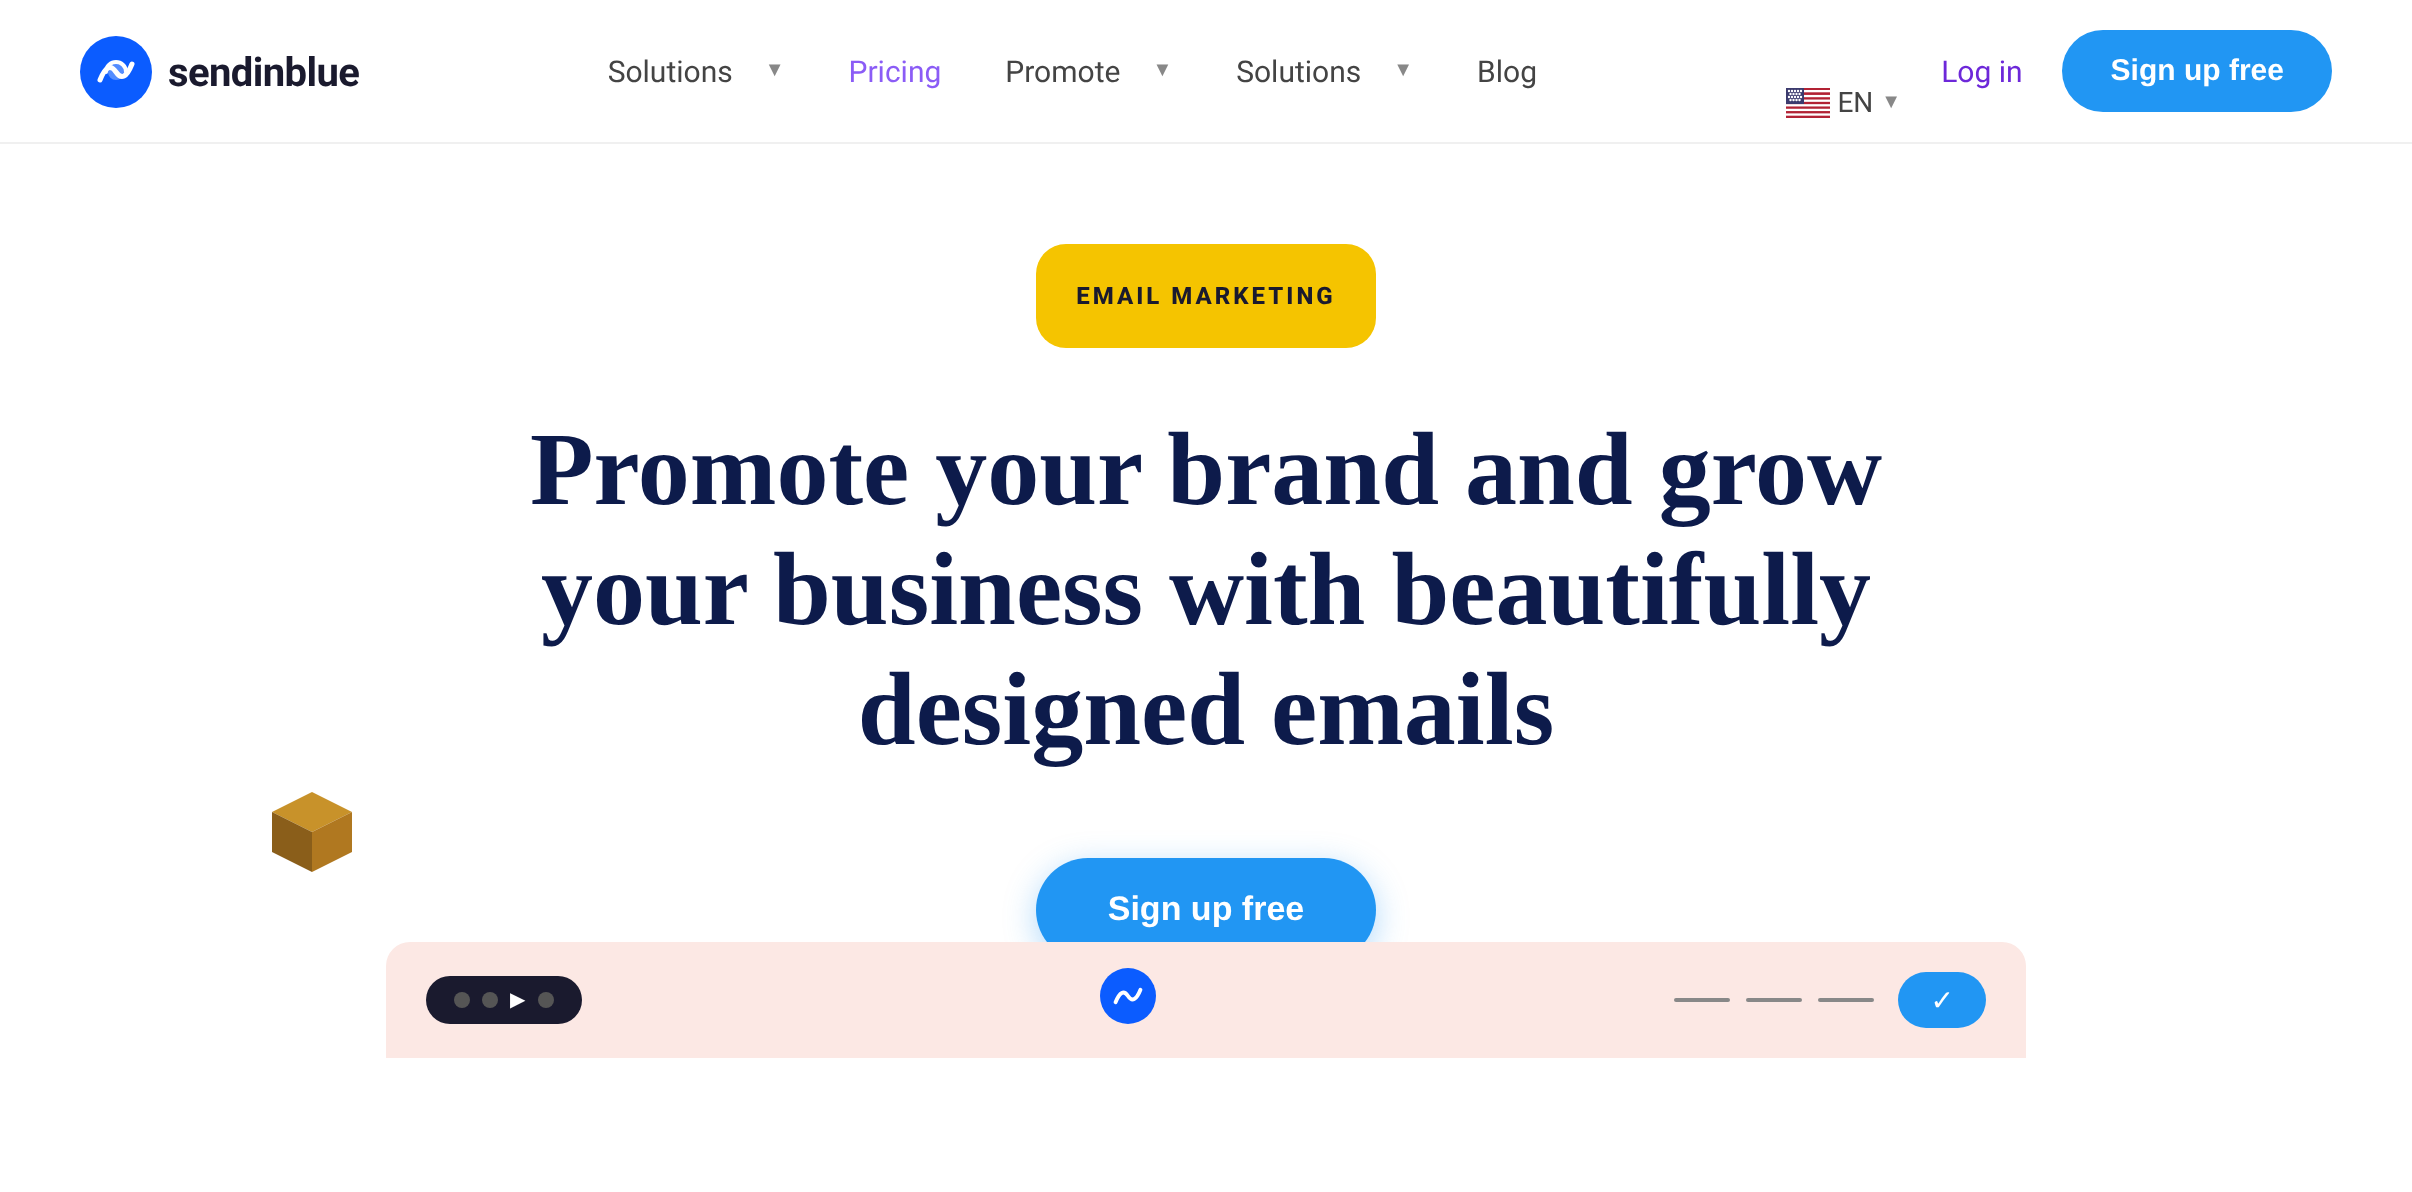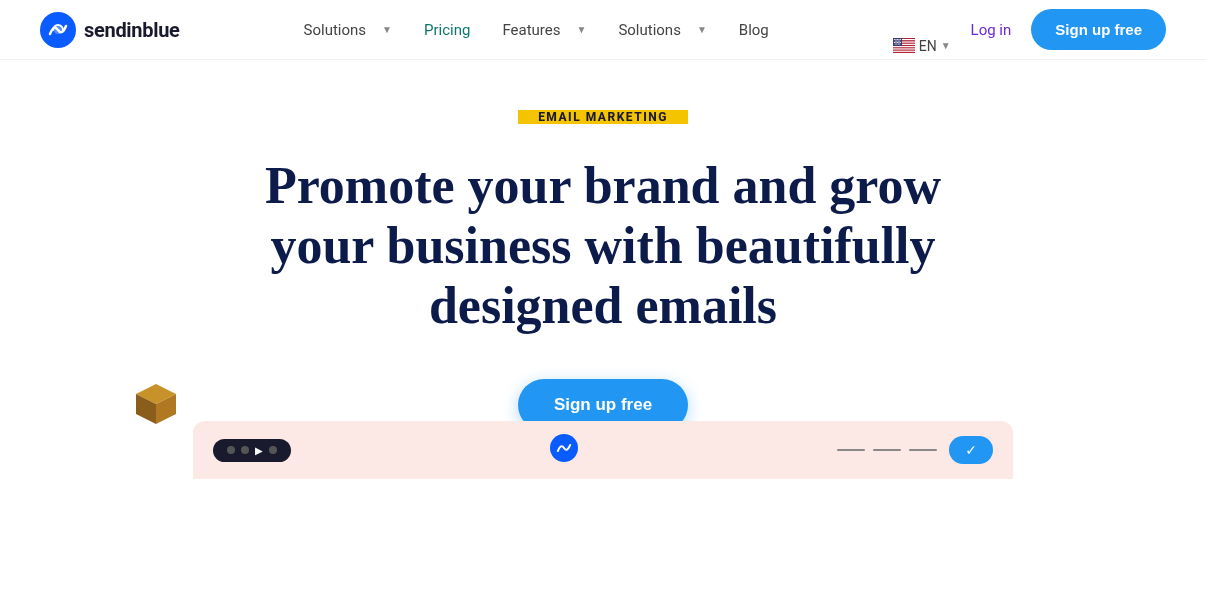--- a/index.html
+++ b/index.html
@@ -15,21 +15,21 @@
       min-height: 596px;
       overflow-x: hidden;
     }
 
     
     .navbar {
       display: flex;
       align-items: center;
       justify-content: space-between;
       padding: 0 40px;
-      height: 60px;
+      height: 72px;
       background: #ffffff;
       border-bottom: 1px solid #f0f0f0;
     }
 
     .navbar-left {
       display: flex;
       align-items: center;
       gap: 8px;
     }
 
@@ -56,21 +56,21 @@
       text-decoration: none;
     }
 
     .nav-link .chevron {
       font-size: 10px;
       color: #888;
     }
 
     .nav-pricing {
       font-size: 15px;
-      color: #0f766e;
+      color: #8b5cf6;
       cursor: pointer;
       text-decoration: none;
     }
 
     .navbar-right {
       display: flex;
       align-items: center;
       gap: 20px;
     }
 
@@ -112,22 +112,22 @@
       text-align: center;
       position: relative;
     }
 
     .badge {
       background: #f5c400;
       color: #1a1a2e;
       font-size: 12px;
       font-weight: 800;
       letter-spacing: 1.5px;
-      padding: 0 20px;
-      border-radius: 0;
+      padding: 19px 20px;
+      border-radius: 15px;
       margin-bottom: 32px;
       text-transform: uppercase;
       display: inline-block;
       text-align: center;
     }
 
     .hero-title {
       font-size: 52px;
       font-weight: 900;
       color: #0d1b4b;
@@ -251,21 +251,21 @@
 
   <div class="navbar-center">
     <a class="nav-link">
       <span>Solutions</span>
       <span class="chevron">▼</span>
     </a>
     <a class="nav-pricing">
       <span>Pricing</span>
     </a>
     <a class="nav-link">
-      <span>Features</span>
+      <span>Promote</span>
       <span class="chevron">▼</span>
     </a>
     <a class="nav-link">
       <span>Solutions</span>
       <span class="chevron">▼</span>
     </a>
     <a class="nav-link">
       <span>Blog</span>
     </a>
   </div>

